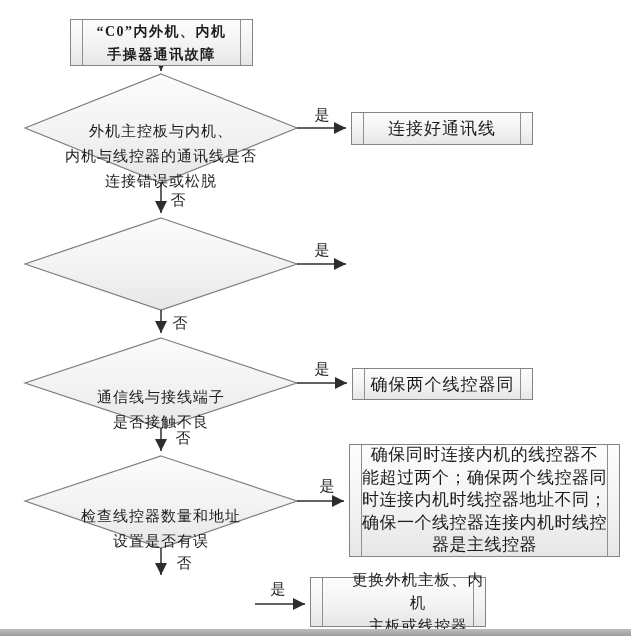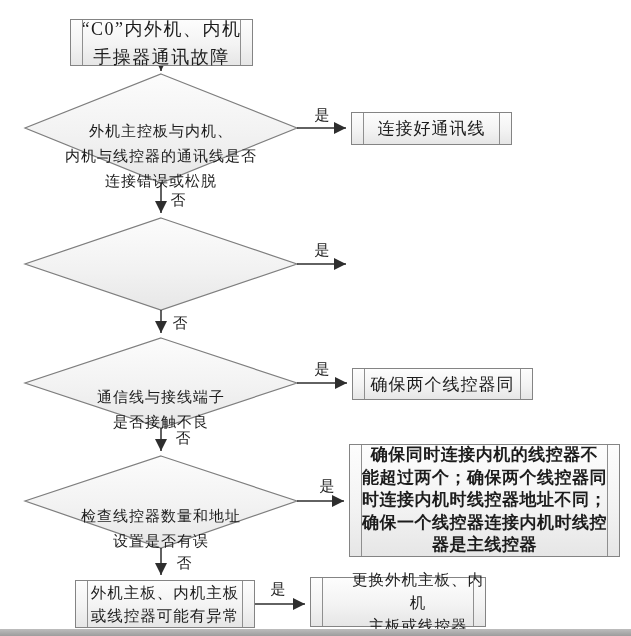--- a/index.html
+++ b/index.html
@@ -25,23 +25,23 @@
   }
   .pbox::before { left:11px; }
   .pbox::after  { right:11px; }
 
   .txt { white-space:pre-line; display:block; }
 
   .dtext {
     position:absolute; display:flex; align-items:center; justify-content:center;
     text-align:center; font-size:15px; line-height:25px; letter-spacing:1px;margin-top:28px;
   }
-  .box-title   { font-size:18px; line-height:28px; letter-spacing:1.5px; }
+  .box-title   { font-size:14px; line-height:23px; letter-spacing:1.5px;font-weight:bold; }
   .box-single  { font-size:17px; letter-spacing:1px; }
-  .box-big     { font-size:17px; line-height:22.5px; letter-spacing:0.5px;font-weight:bold; }
+  .box-big     { font-size:17px; line-height:22.5px; letter-spacing:0.5px; }
   .box-duo     { font-size:15.5px; line-height:23px; letter-spacing:1px; }
 
   .lbl {
     position:absolute; transform:translate(-50%,-50%);
     font-size:15px; color:#1c1c1c; background:transparent;
   }
   .bottom-strip {
     position:absolute; left:0; top:629px; width:631px; height:7px;
     background:linear-gradient(180deg,#bdbdbd,#9d9d9d);
   }
@@ -78,41 +78,37 @@
     <line x1="297" y1="501" x2="344" y2="501" stroke="#2e2e2e" stroke-width="1.5" marker-end="url(#ah)"></line>
     <line x1="161" y1="548" x2="161" y2="575" stroke="#2e2e2e" stroke-width="1.5" marker-end="url(#ah)"></line>
     <line x1="255" y1="604" x2="305" y2="604" stroke="#2e2e2e" stroke-width="1.5" marker-end="url(#ah)"></line>
   </svg>
 
   <div class="pbox box-title" style="left:70px; top:19px; width:183px; height:47px;">
     <span class="txt">“C0”内外机、内机
 手操器通讯故障</span>
   </div>
 
-  <div class="pbox box-single" style="left:351px; top:112px; width:161px; height:33px;">
+  <div class="pbox box-single" style="left:351px; top:112px; width:182px; height:33px;">
     <span class="txt">连接好通讯线</span>
   </div>
 
 
   <div class="pbox box-single" style="left:352px; top:368px; width:181px; height:32px;">
     <span class="txt">确保两个线控器同</span>
   </div>
 
   <div class="pbox box-big" style="left:349px; top:444px; width:271px; height:113px;">
     <span class="txt">确保同时连接内机的线控器不
 能超过两个；确保两个线控器同
 时连接内机时线控器地址不同；
 确保一个线控器连接内机时线控
 器是主线控器</span>
   </div>
 
-  <div class="pbox box-duo" style="left:75px; top:580px; width:180px; height:48px;">
-    <span class="txt">外机主板、内机主板
-或线控器可能有异常</span>
-  </div>
 
   <div class="pbox box-duo" style="left:310px; top:577px; width:176px; height:50px;padding-left:40px;">
     <span class="txt">更换外机主板、内机
 主板或线控器</span>
   </div>
 
   <div class="dtext" style="left:35px; top:88px;  width:252px; height:80px;">
     <span class="txt">外机主控板与内机、
 内机与线控器的通讯线是否
 连接错误或松脱</span>

